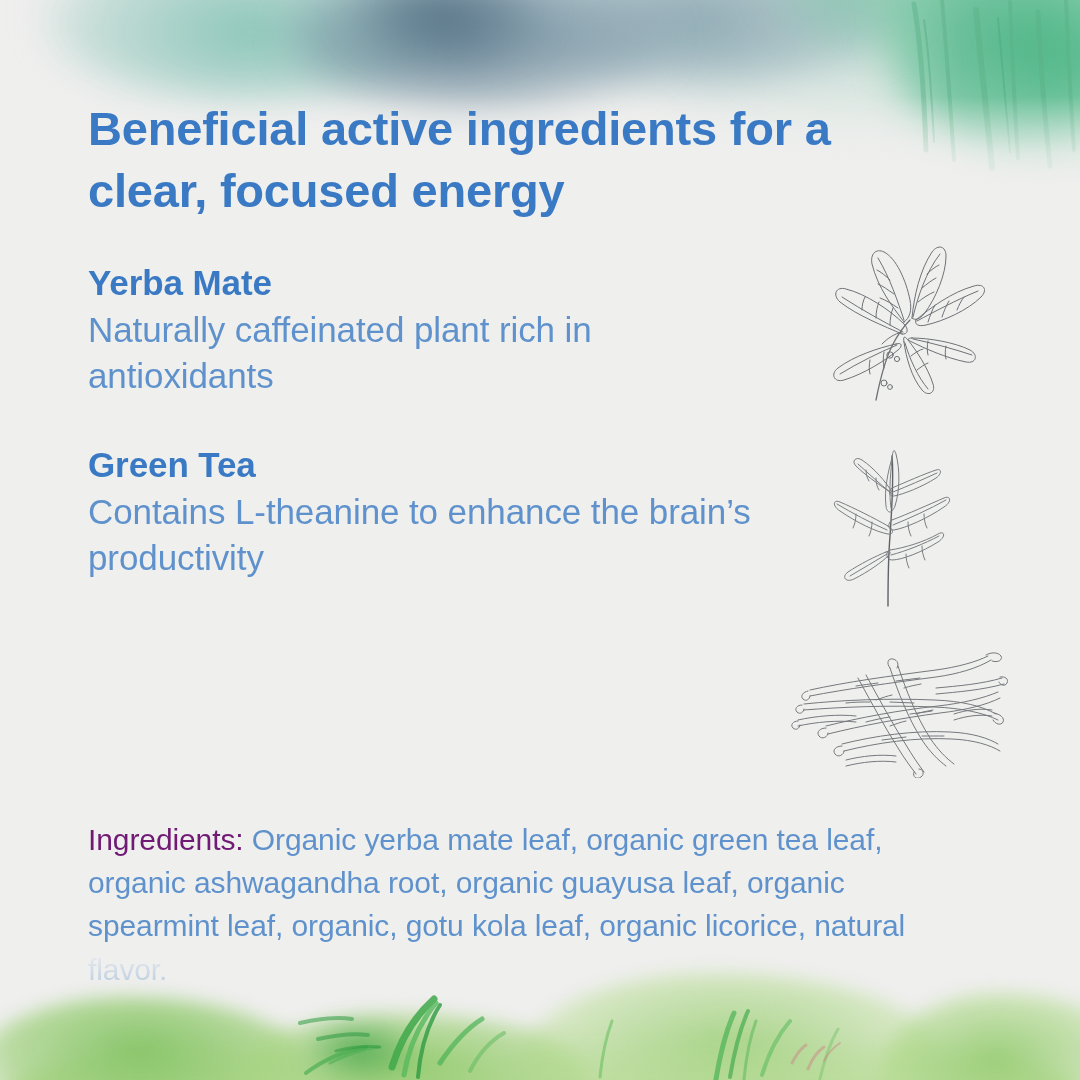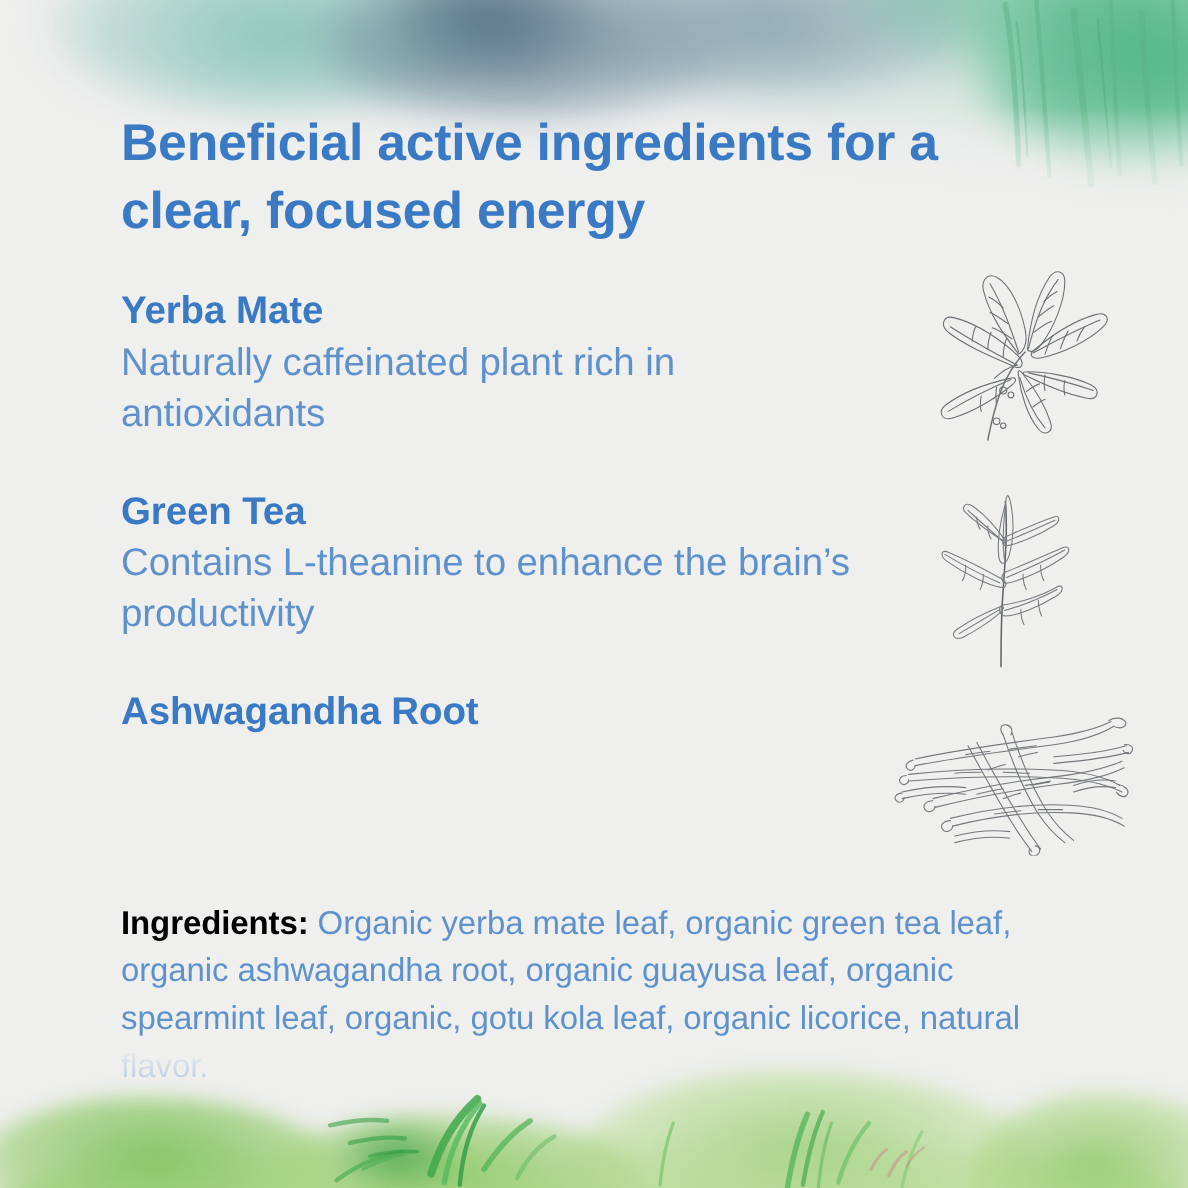--- a/index.html
+++ b/index.html
@@ -113,21 +113,21 @@
   #bottom-fade {
     left: 0; top: 950px; width: 1080px; height: 70px;
     background: linear-gradient(to bottom, rgba(239,239,238,1) 0%, rgba(239,239,238,.6) 55%, rgba(239,239,238,0) 100%);
   }
   #bottom-grass { left: 0; top: 955px; width: 1080px; height: 125px; }
 
   
   #content {
     position: absolute;
     left: 0; top: 0;
-    width: 875px; height: 1080px; margin-left: 22px;
+    width: 875px; height: 1080px;
   }
   .headline {
     position: absolute;
     left: 88px;
     top: 98px;
     width: 800px;
     font-size: 47px;
     font-weight: 700;
     line-height: 1.32;
     letter-spacing: -0.2px;
@@ -158,22 +158,22 @@
     position: absolute;
     left: 88px;
     top: 818px;
     width: 870px;
     font-size: 30px;
     line-height: 1.44;
     color: #5f92cc;
     letter-spacing: -0.1px;
   }
   .ingredients .lbl {
-    font-weight: 700;
-    color: #000000;
+    font-weight: 400;
+    color: #701a75;
   }
 
   
   .botanical { position: absolute; }
   #art-yerba { left: 818px; top: 222px;  width: 205px; height: 185px; }
   #art-green { left: 826px; top: 440px;  width: 185px; height: 170px; }
   #art-root  { left: 786px; top: 648px;  width: 235px; height: 130px; }
   .botanical svg { display: block; width: 100%; height: 100%; }
 </style>
 </head>
@@ -218,21 +218,20 @@
       <div class="term">Green Tea</div>
       <div class="desc">Contains L-theanine to enhance the brain’s productivity</div>
     </div>
 
     <div class="block" id="block-yerba">
       <div class="term">Yerba Mate</div>
       <div class="desc">Naturally caffeinated plant rich in antioxidants</div>
     </div>
 
     <div class="block" id="block-ashwa">
-      <div class="term">Ashwagandha Root</div>
     </div>
 
     <div class="ingredients"><span class="lbl">Ingredients:</span><span> Organic yerba mate leaf, organic green tea leaf, organic ashwagandha root, organic guayusa leaf, organic spearmint leaf, organic, gotu kola leaf, organic licorice, natural flavor.</span></div>
 
     <div class="botanical" id="art-yerba">
       <svg viewBox="0 0 205 185">
         <g fill="none" stroke="#6e7175" stroke-width="1" stroke-linecap="round" stroke-linejoin="round">
 
           <path d="M58 178 C62 158, 66 140, 74 124 C80 112, 86 104, 92 98" stroke-width="1.3"></path>
           <path d="M84 110 C76 112, 70 116, 64 122"></path>

